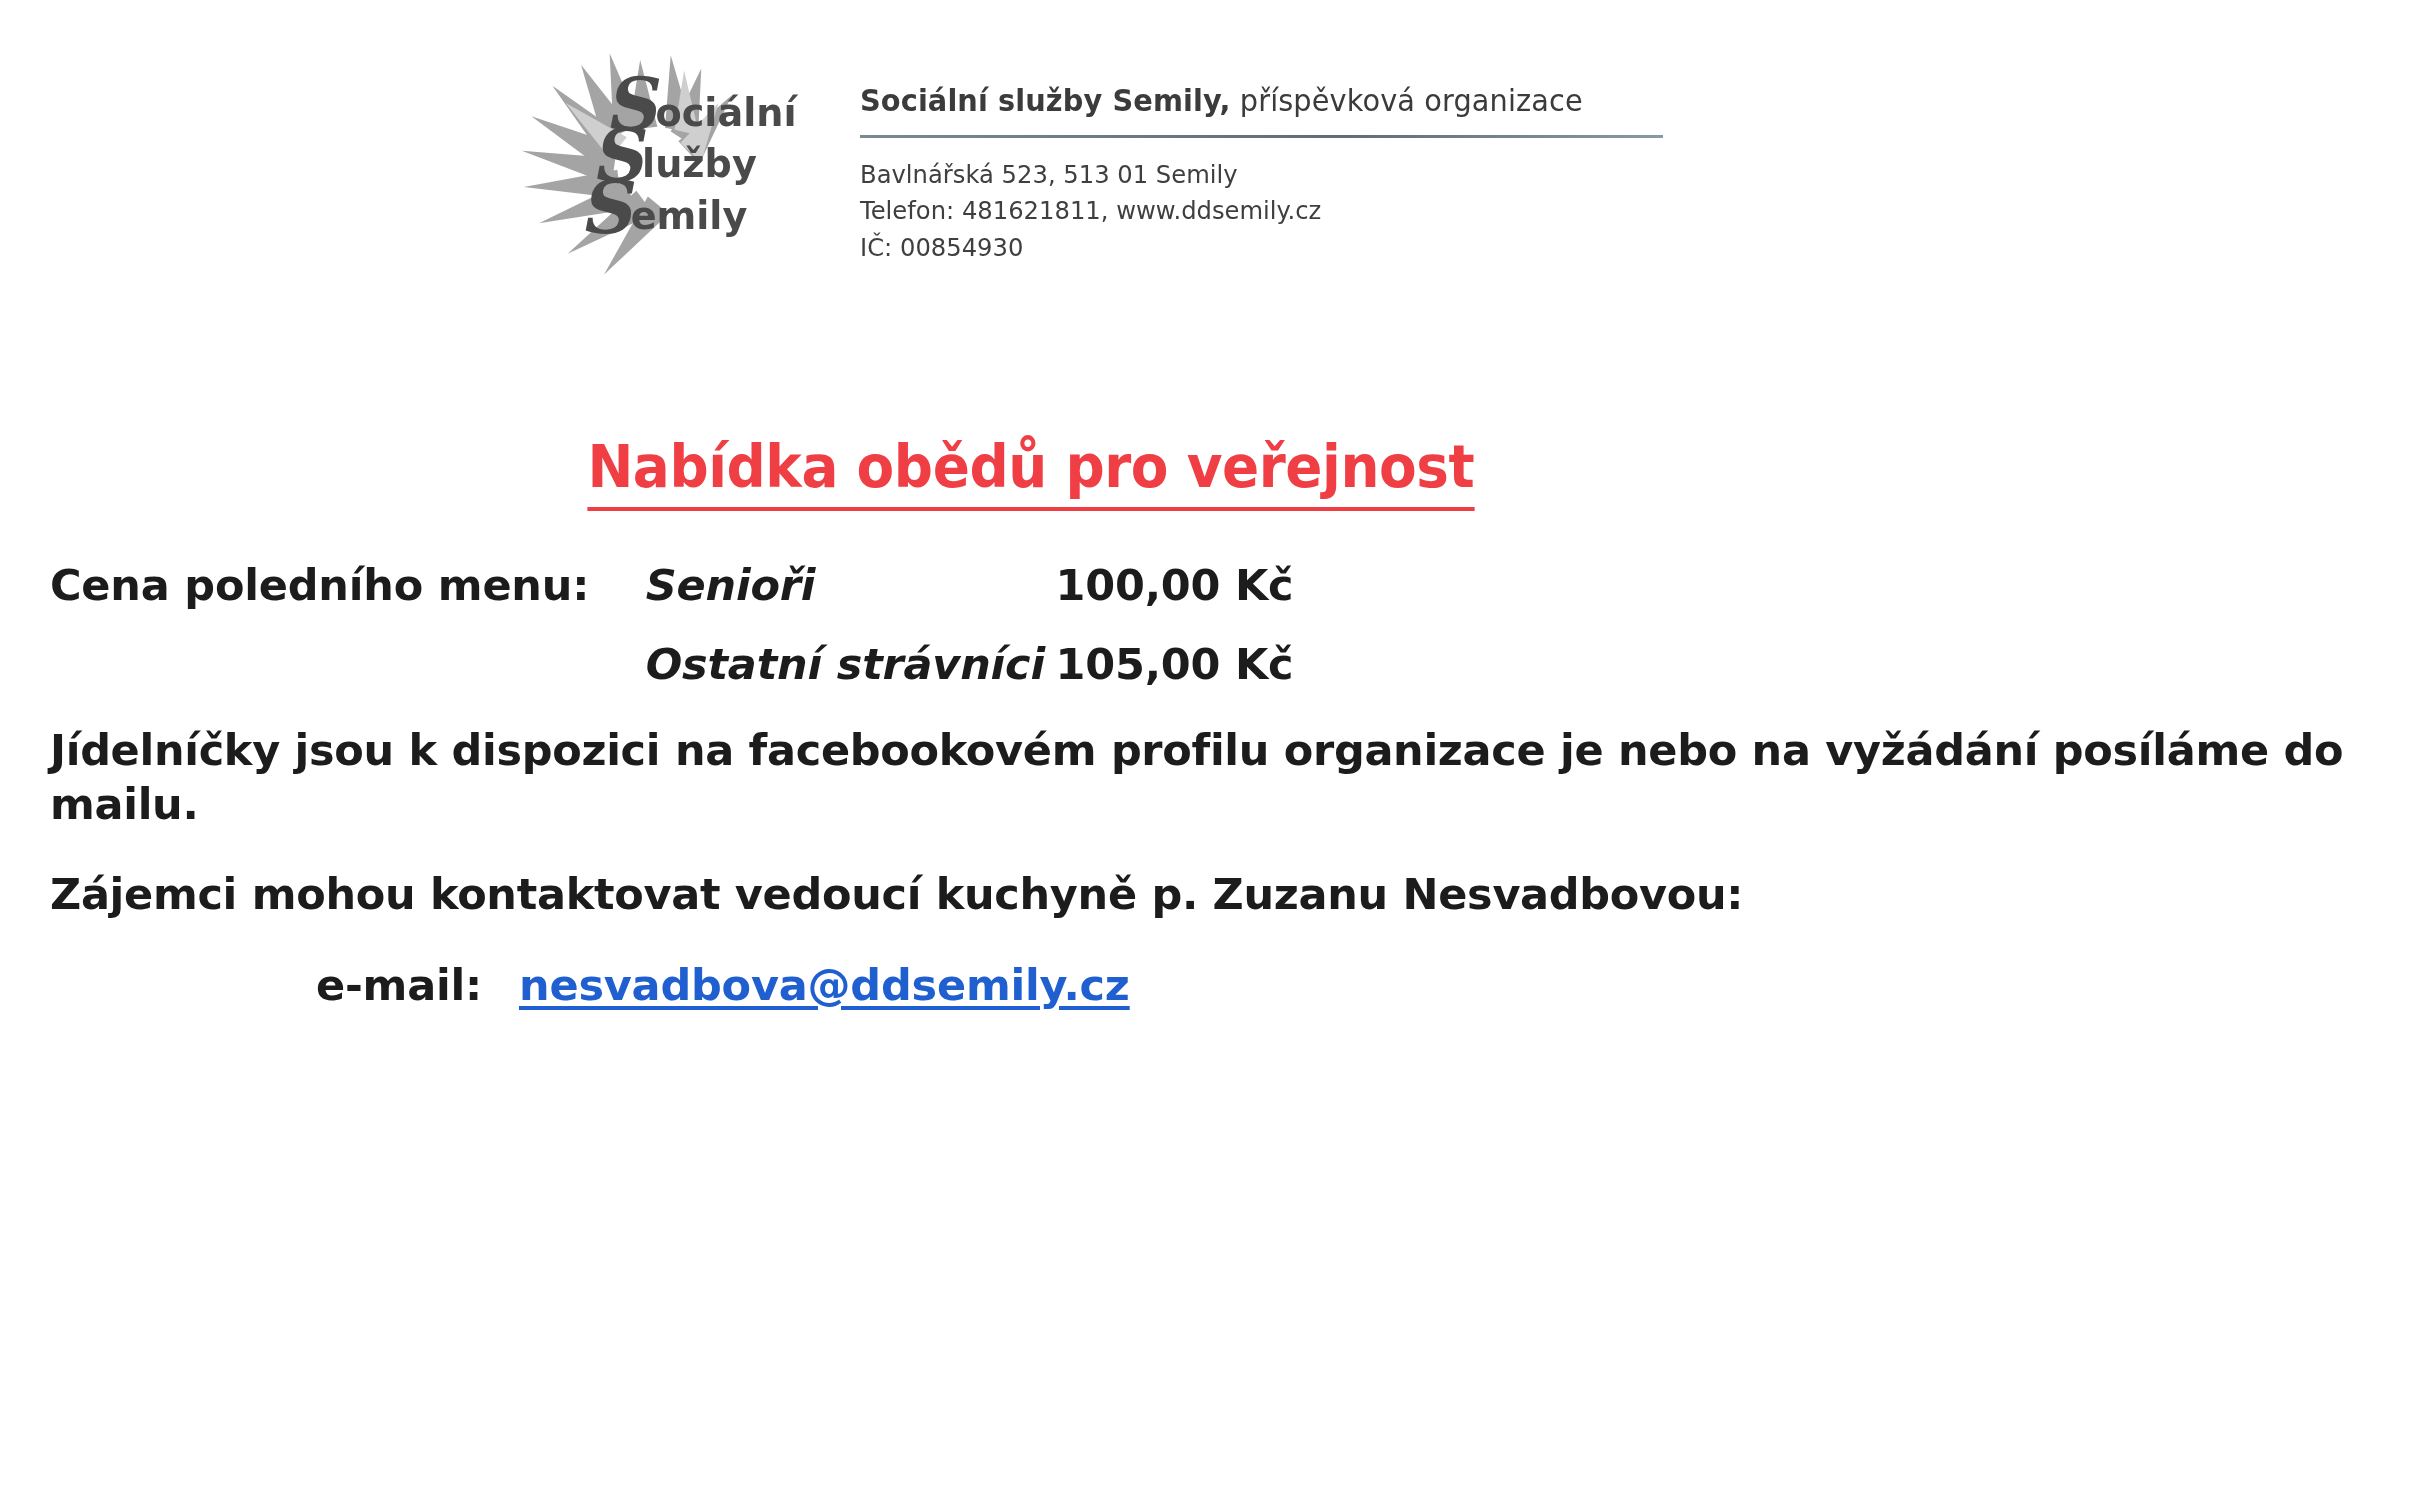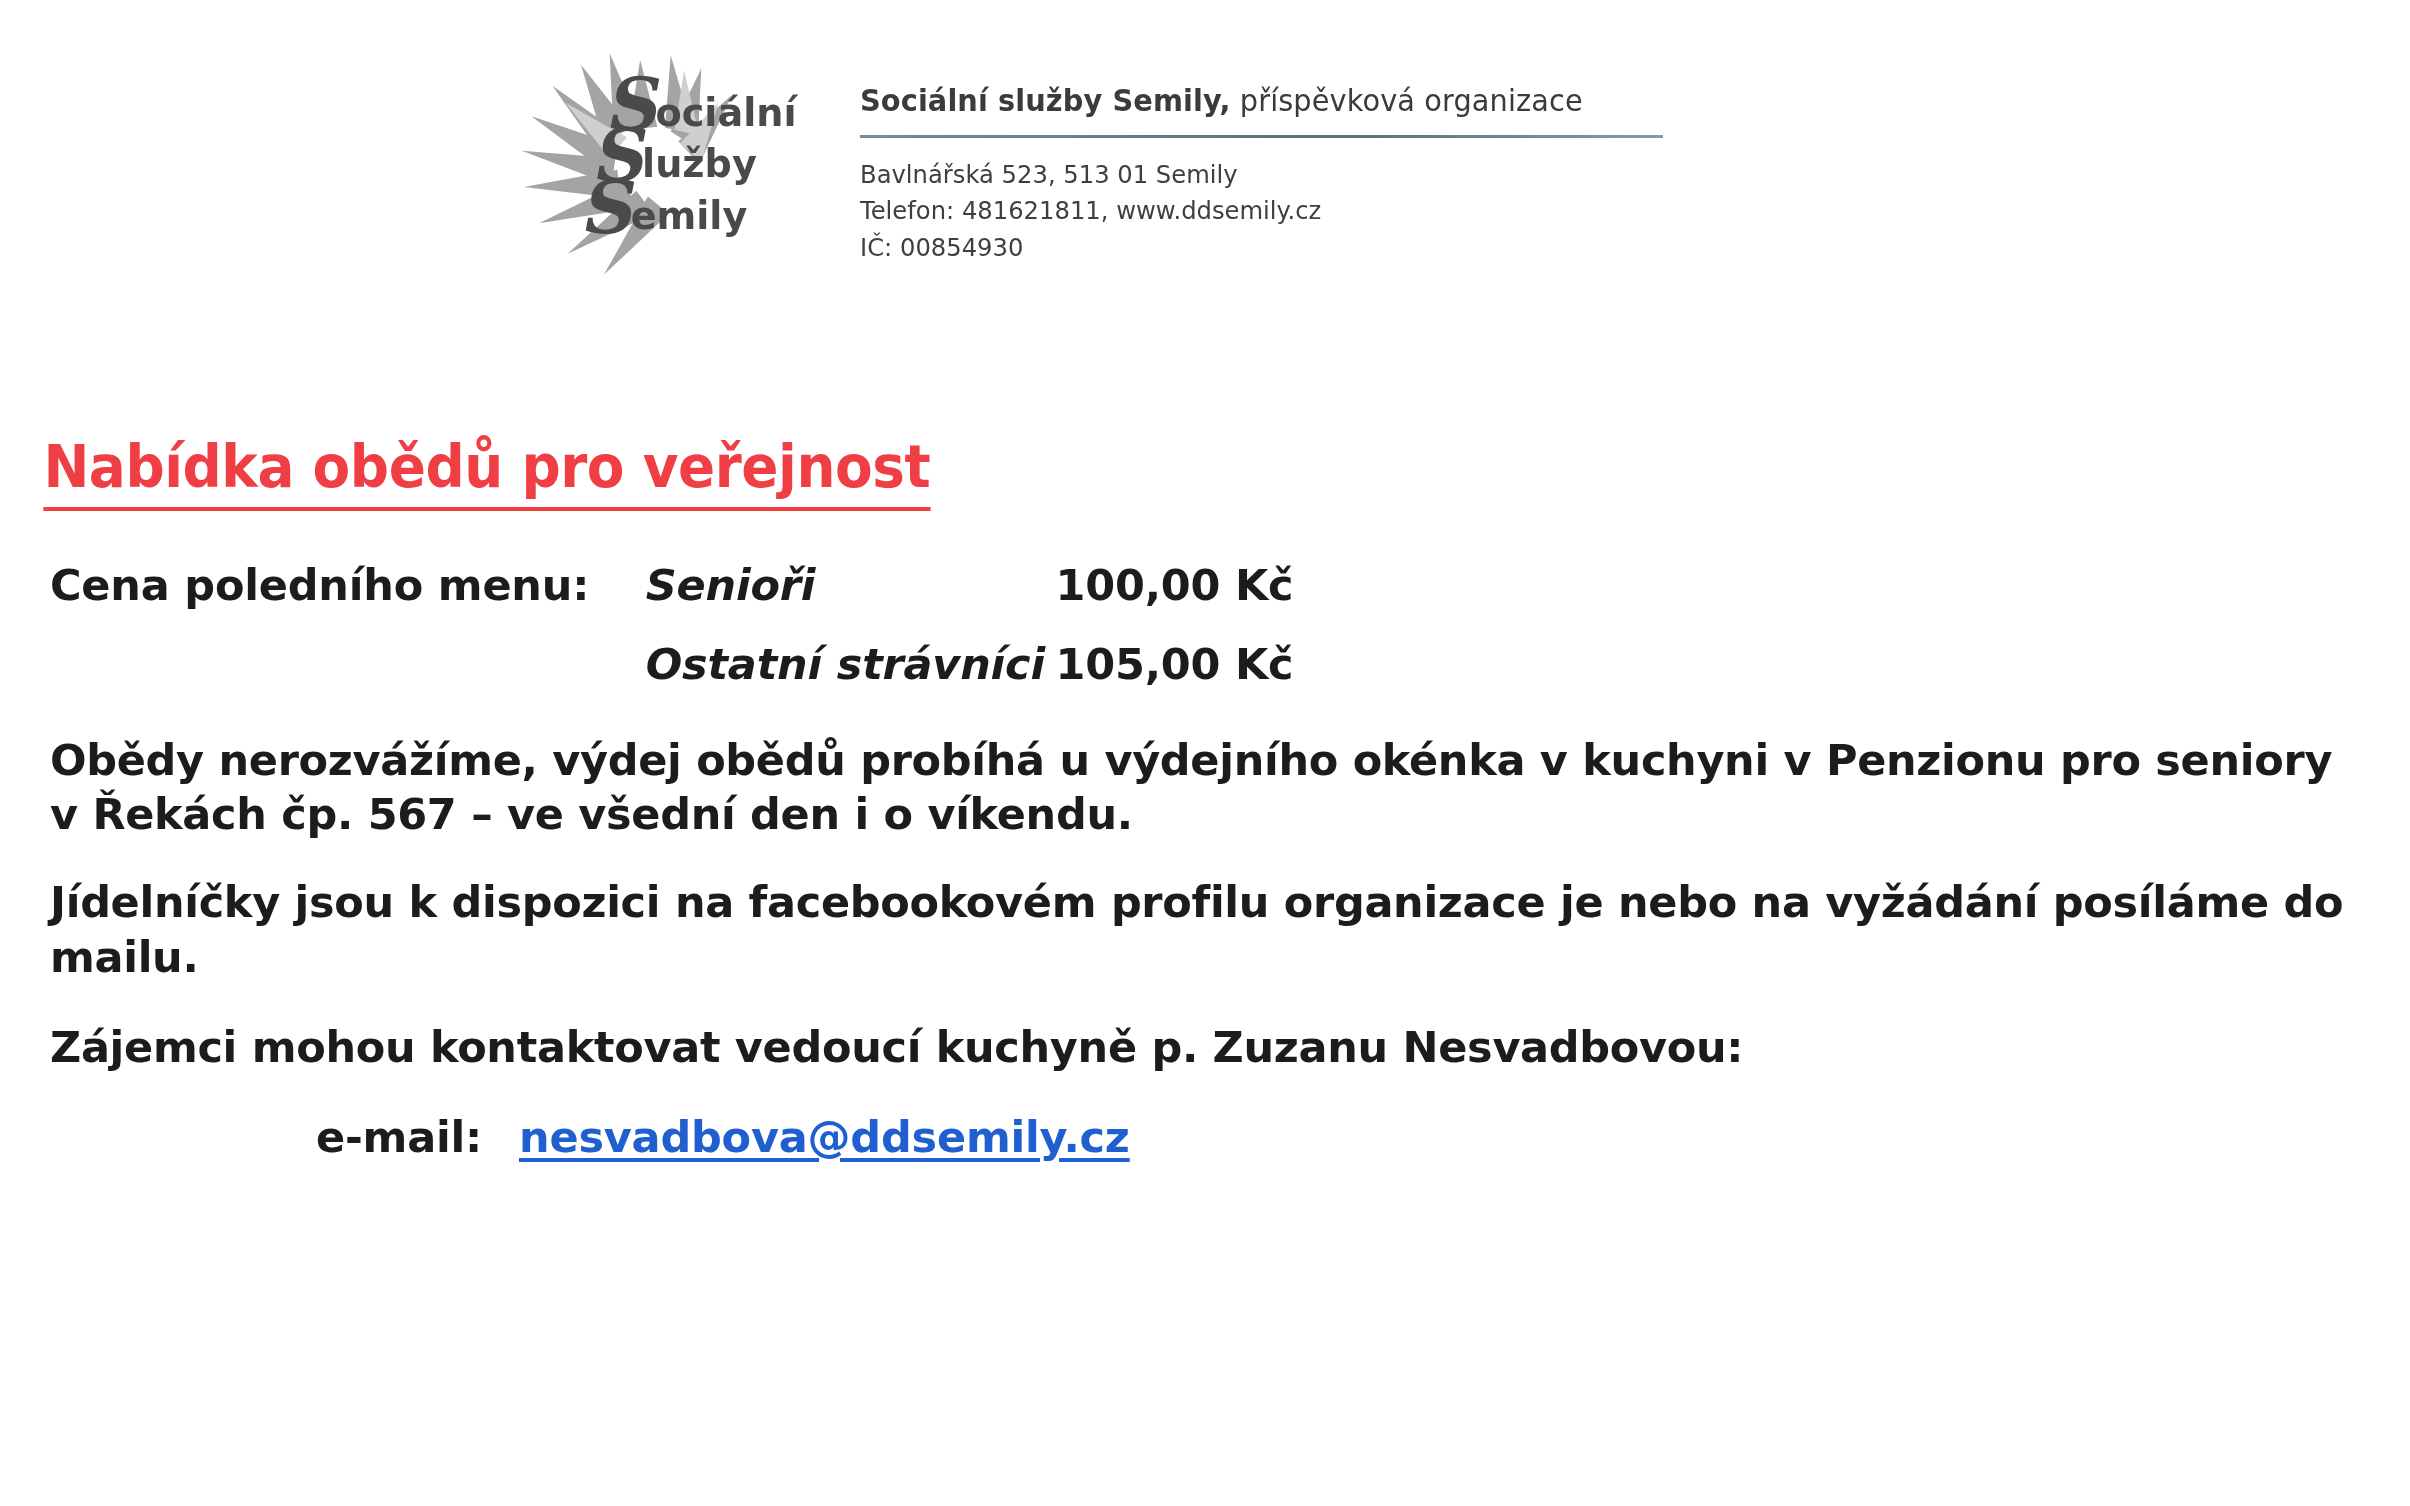--- a/index.html
+++ b/index.html
@@ -79,22 +79,21 @@
     transform-origin: left center;
   }
   .org-addr div { margin-bottom: 1px; }
 
   
   .headline-wrap {
     position: absolute;
     left: 0;
     top: 432px;
     width: 2061px;
-    text-align: left;
-    margin-left: 10px;
+    text-align: center;
   }
   .headline {
     display: inline-block;
     font-size: 59px;
     font-weight: 700;
     color: #ef3f45;
     letter-spacing: -0.5px;
     padding-bottom: 5.7px;
     border-bottom: 4.8px solid #ef3f45;
     font-family: "DejaVu Sans", sans-serif;
@@ -236,21 +235,20 @@
           <td class="col-amount">100,00 Kč</td>
         </tr>
         <tr class="row-second">
           <td class="col-label"></td>
           <td class="col-group">Ostatní strávníci</td>
           <td class="col-amount">105,00 Kč</td>
         </tr>
       </tbody>
     </table>
 
-    <p class="para p1">Obědy nerozvážíme, výdej obědů probíhá u výdejního okénka v kuchyni v Penzionu pro seniory v Řekách čp. 567 – ve všední den i o víkendu.</p>
     <p class="para p2">Jídelníčky jsou k dispozici na facebookovém profilu organizace je nebo na vyžádání posíláme do mailu.</p>
     <p class="para p3">Zájemci mohou kontaktovat vedoucí kuchyně p. Zuzanu Nesvadbovou:</p>
 
     <div class="contact">
       <div class="contact-row">
         <span class="contact-key">e-mail:</span>
         <span class="contact-val email-link">nesvadbova@ddsemily.cz</span>
       </div>
     </div>
 

